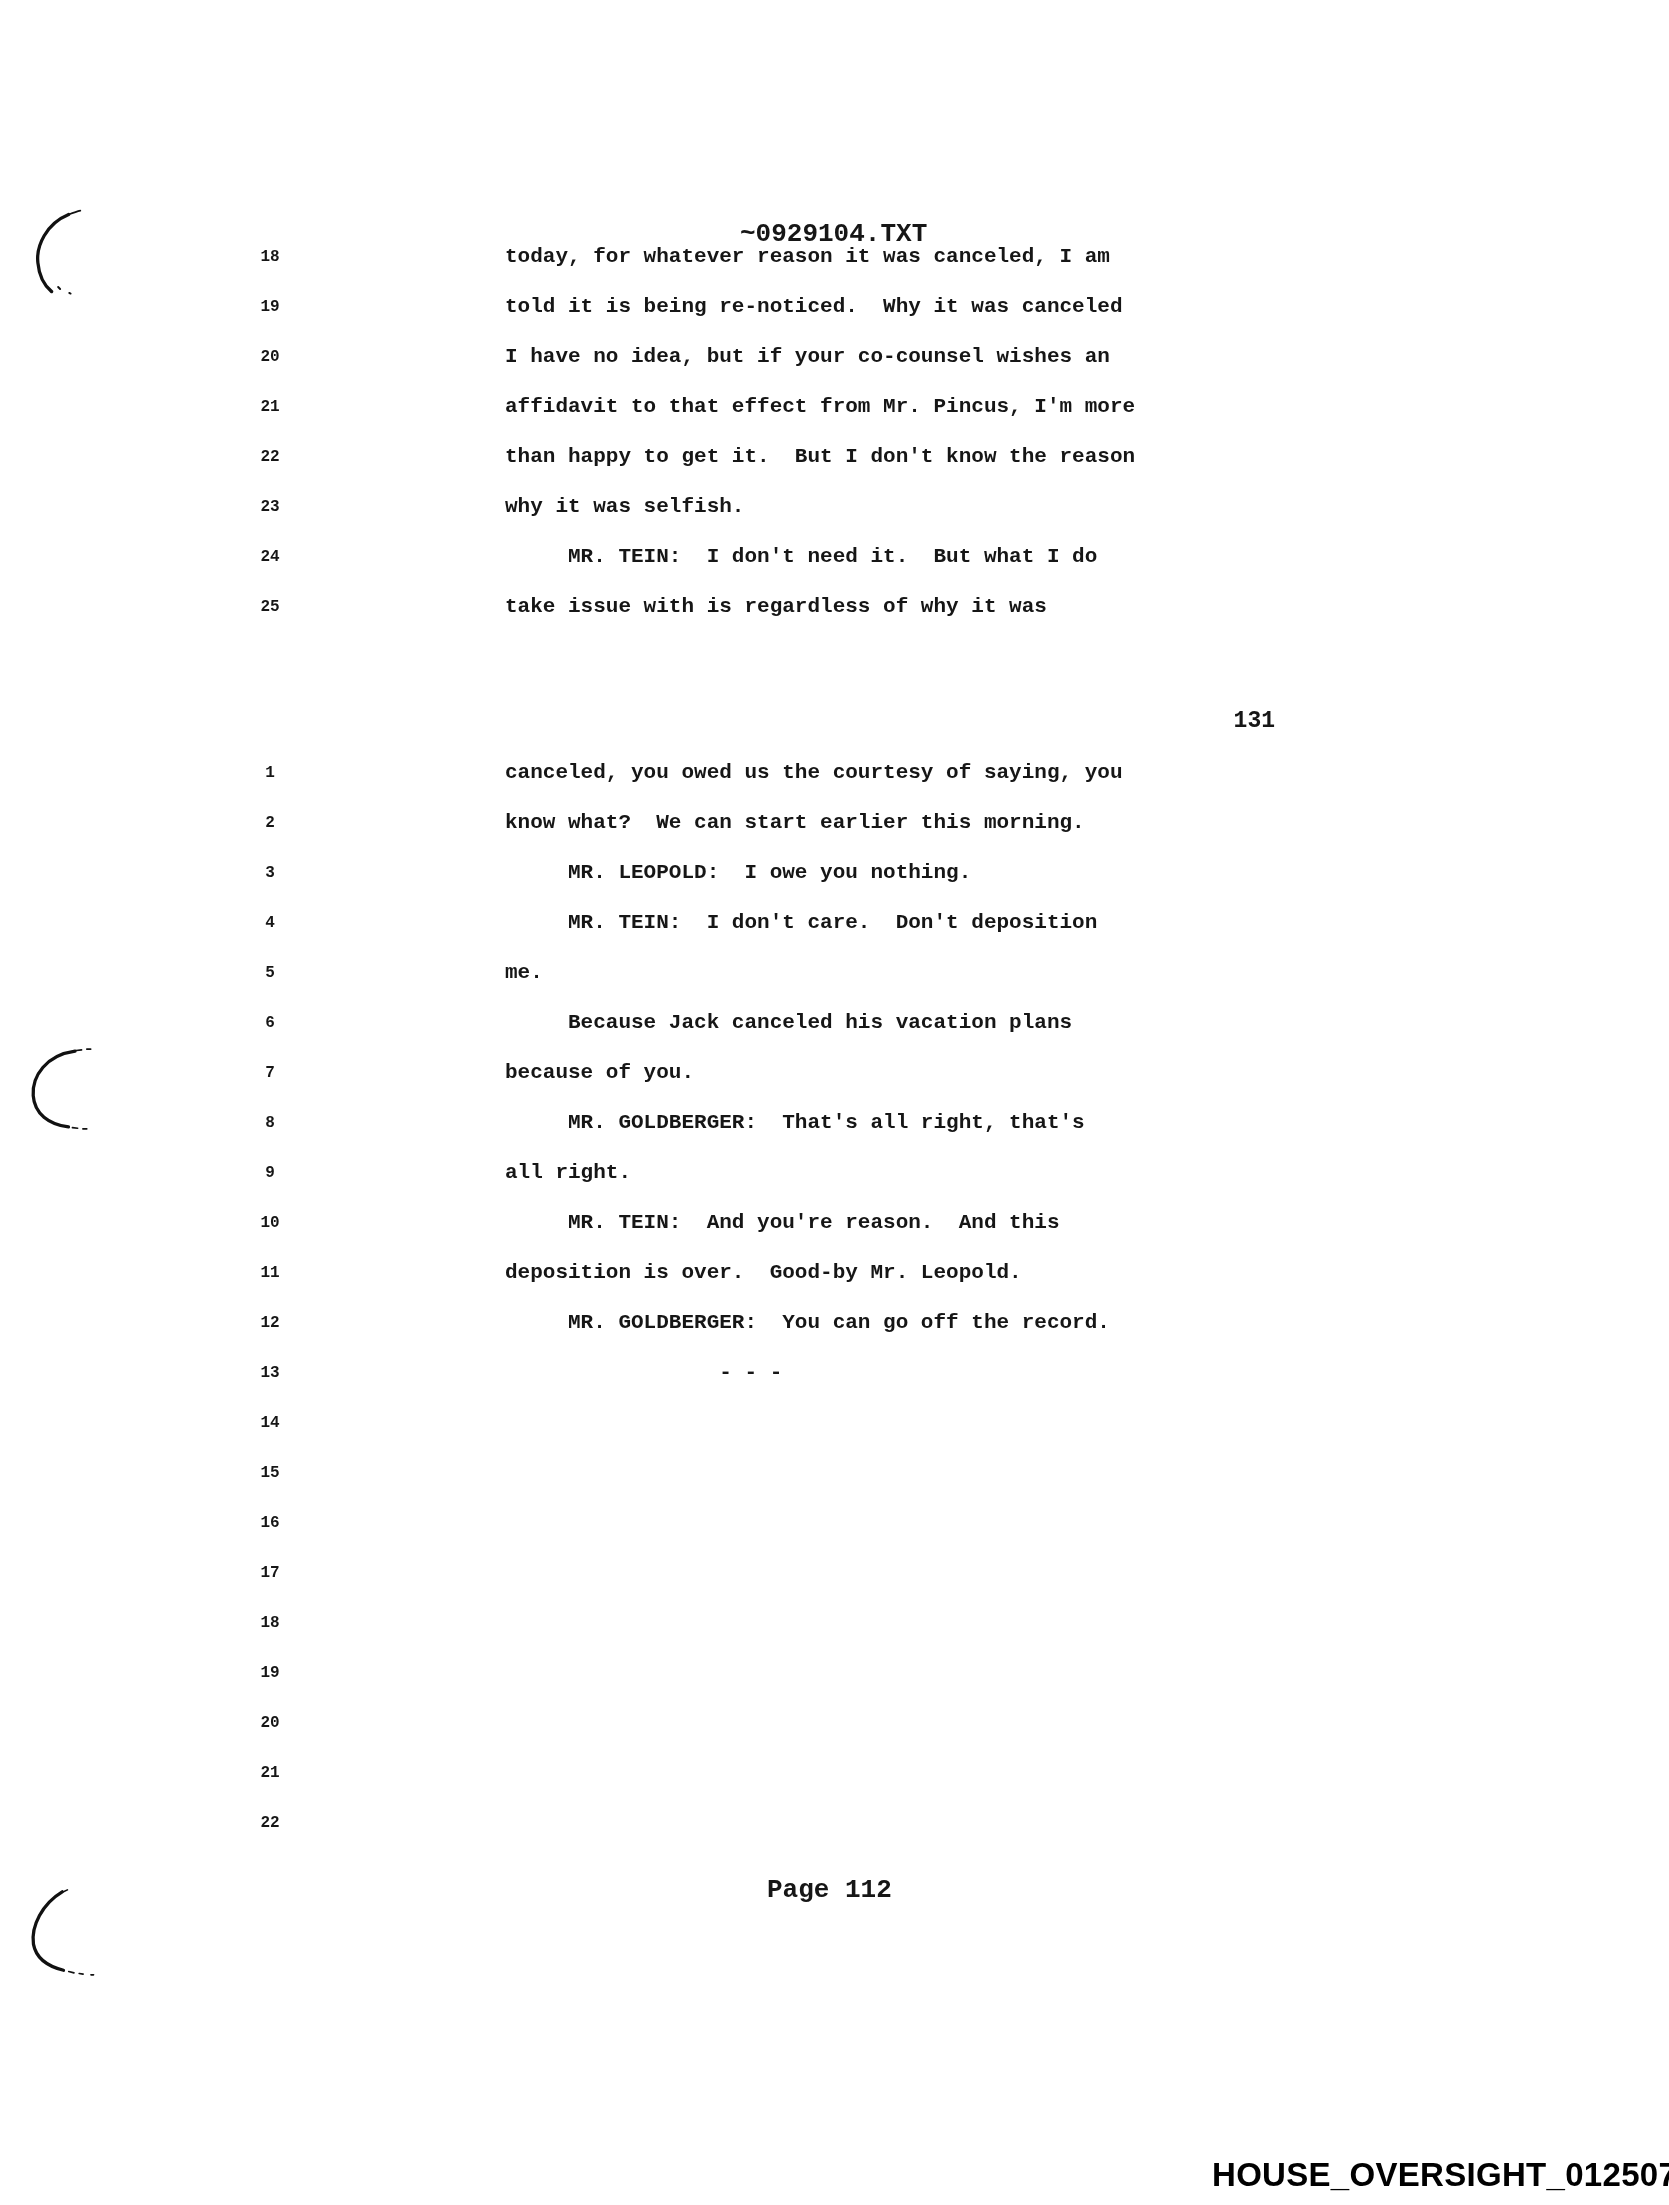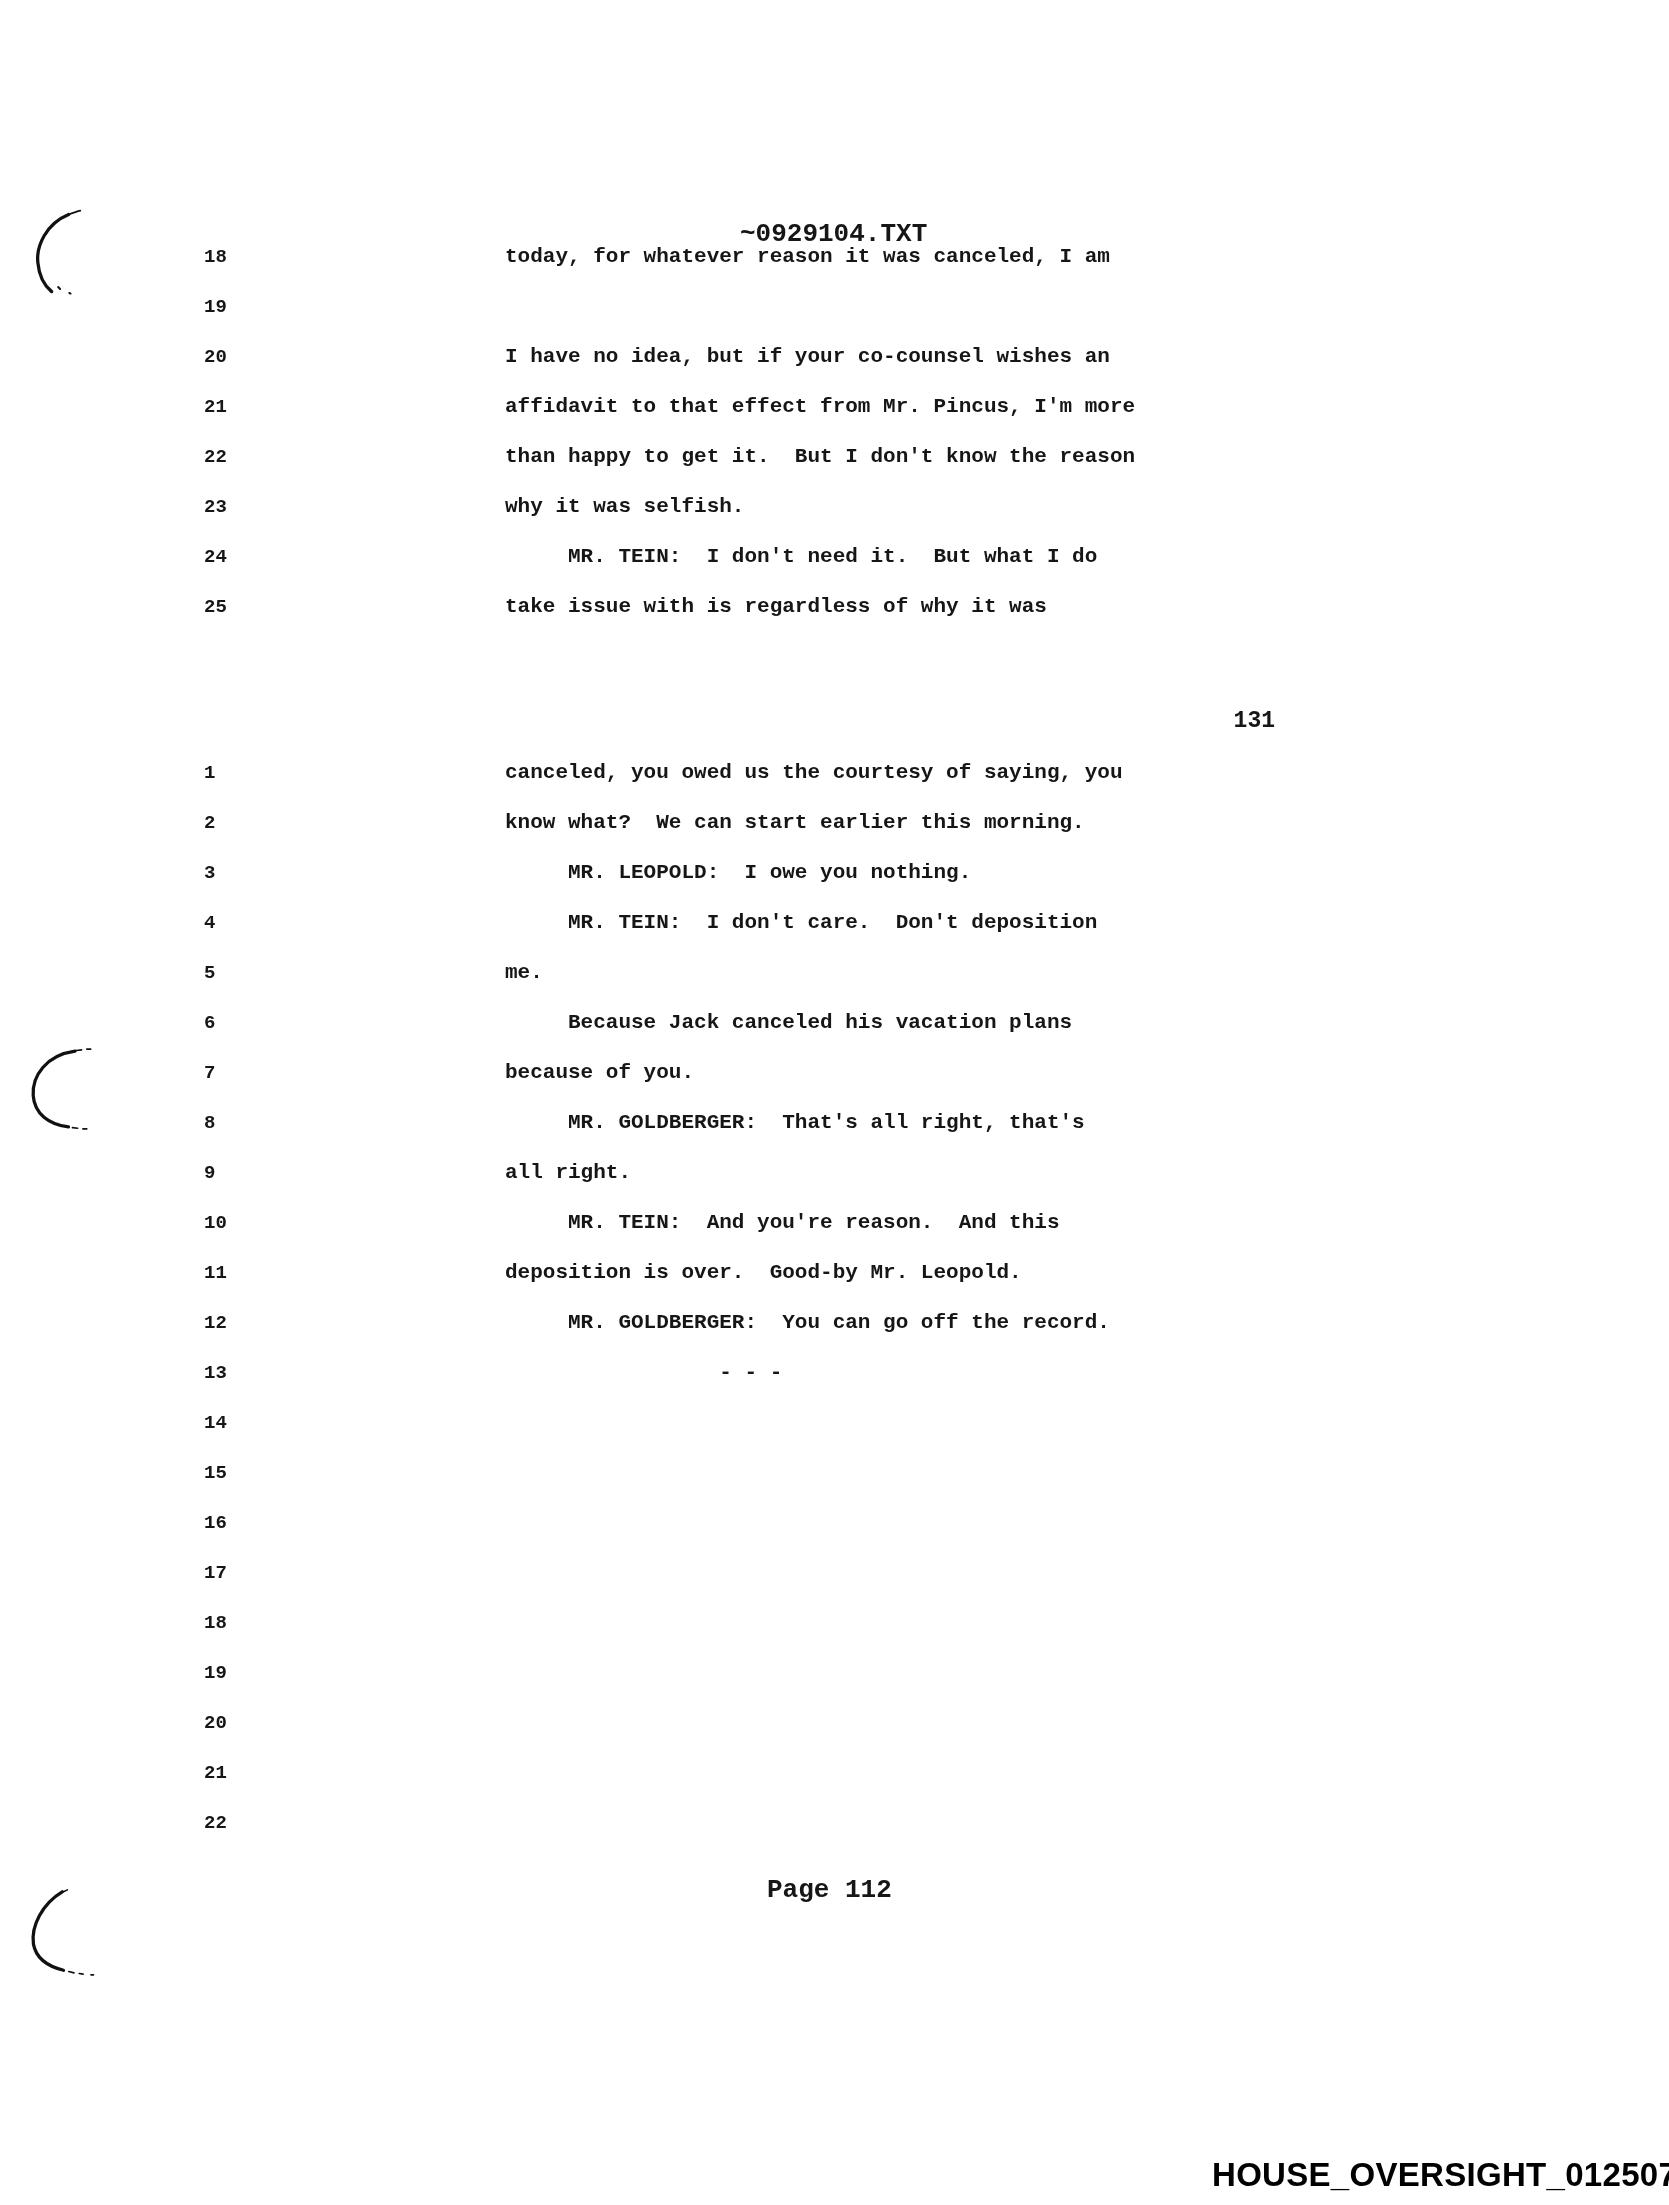--- a/index.html
+++ b/index.html
@@ -31,22 +31,22 @@
     white-space: pre;
   }
   .block { position: absolute; left: 0; width: 1669px; }
   .block1 { top: 232px; }
   .block2 { top: 748px; }
   .t-row { position: relative; height: 50px; line-height: 50px; }
   .t-num {
     position: absolute;
     left: 204px;
     width: 132px;
-    text-align: left;
-    font-size: 19px;
+    text-align: center;
+    font-size: 16px;
   }
   .t-text {
     position: absolute;
     left: 505px;
     font-size: 21px;
     white-space: pre;
   }
   .footer-page {
     position: absolute;
     top: 1855px;
@@ -102,20 +102,21 @@
 
   <section class="block block1">
 
       <div class="t-row">
         <span class="t-num">18</span>
         <span class="t-text">today, for whatever reason it was canceled, I am</span>
       </div>
 
       <div class="t-row">
         <span class="t-num">19</span>
+        <span class="t-text">told it is being re-noticed.  Why it was canceled</span>
       </div>
 
       <div class="t-row">
         <span class="t-num">20</span>
         <span class="t-text">I have no idea, but if your co-counsel wishes an</span>
       </div>
 
       <div class="t-row">
         <span class="t-num">21</span>
         <span class="t-text">affidavit to that effect from Mr. Pincus, I'm more</span>

